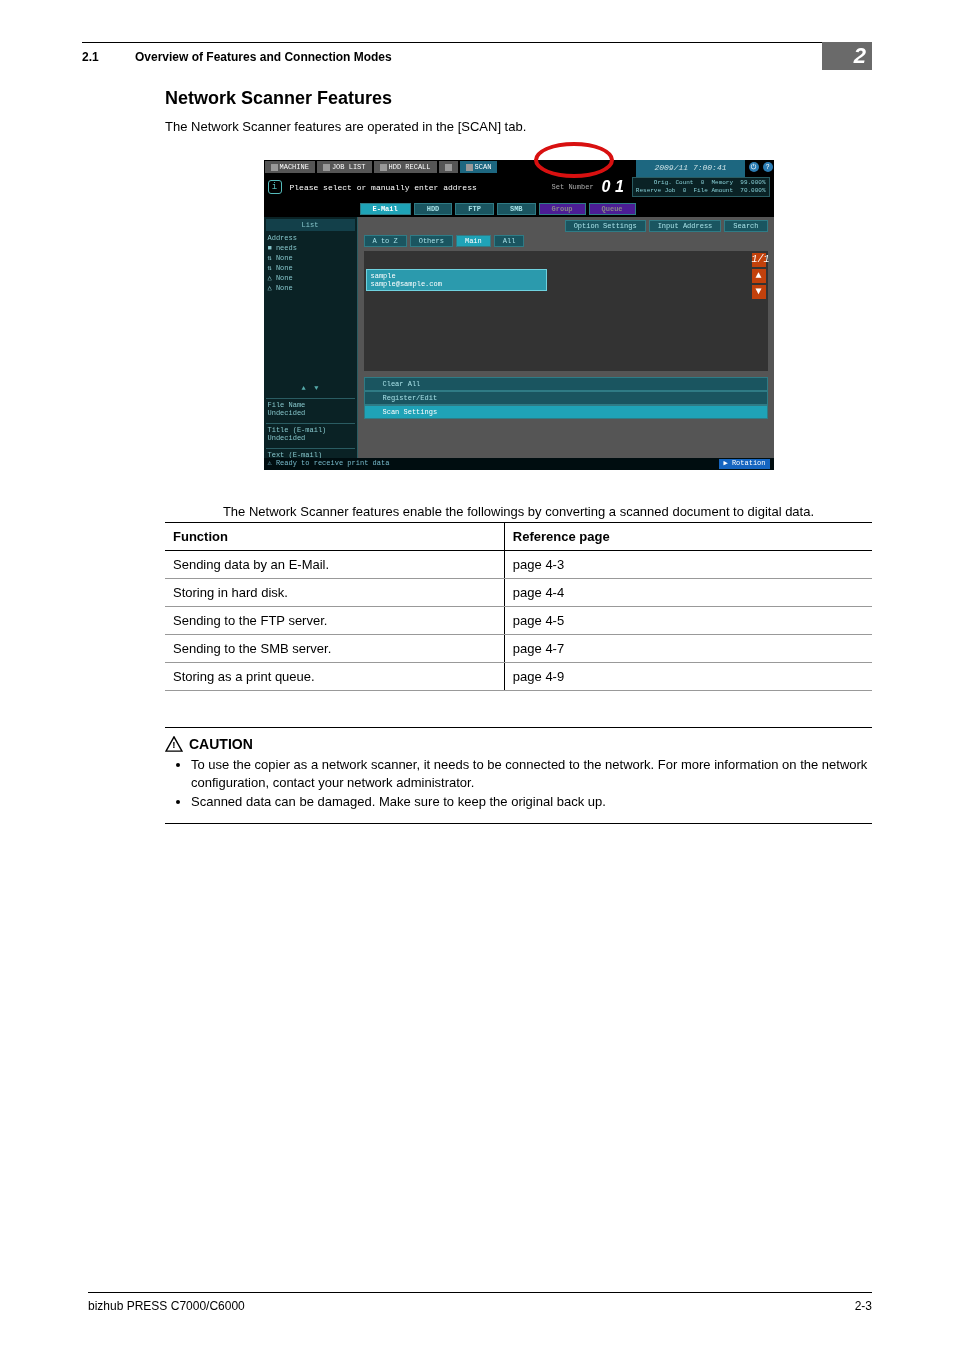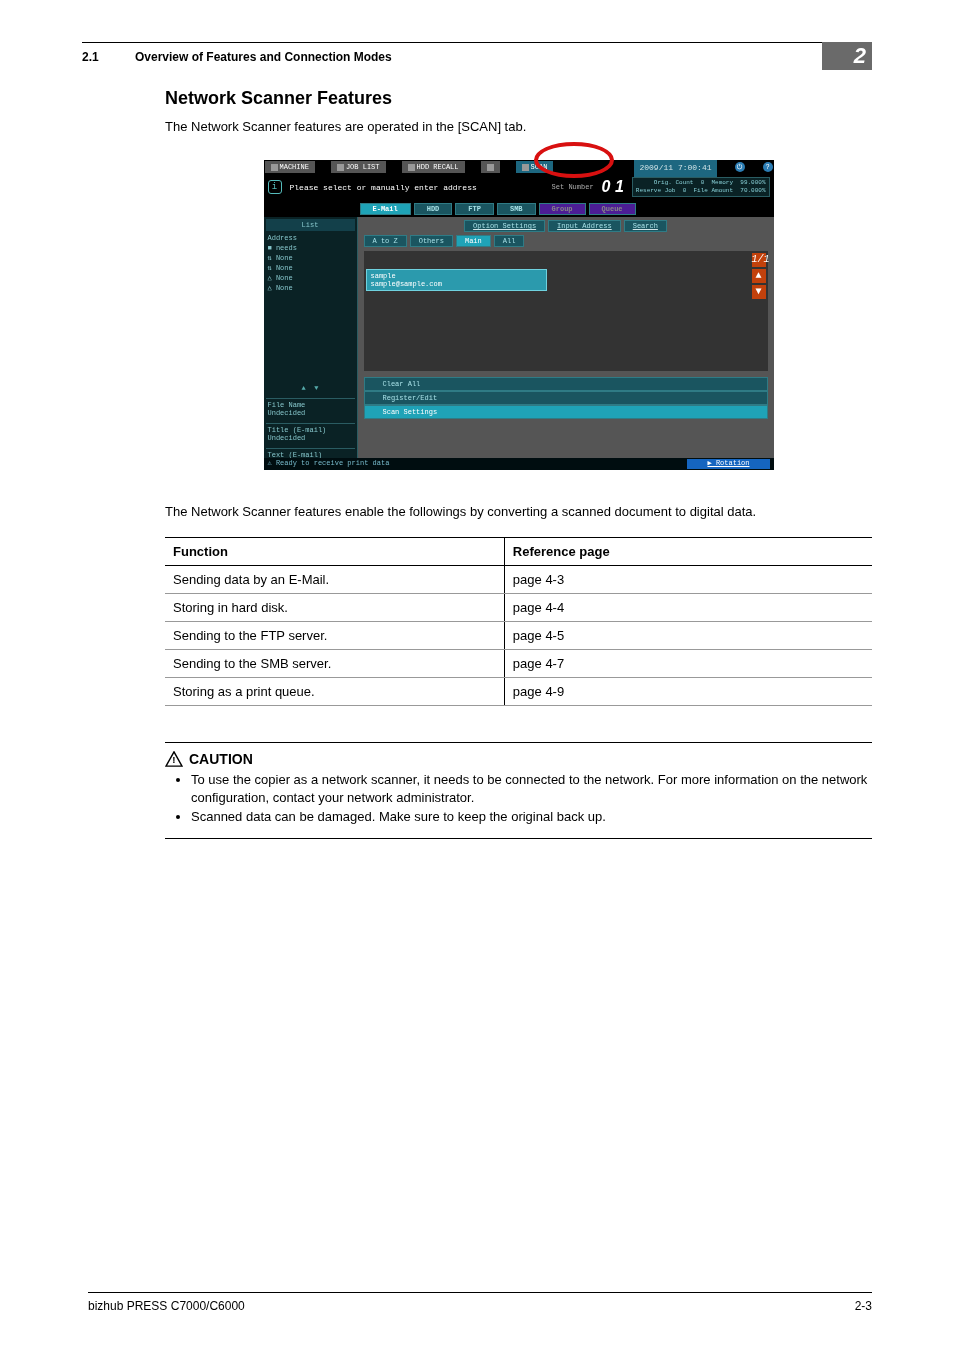--- a/index.html
+++ b/index.html
@@ -89,41 +89,42 @@
       color: #cfe3e6;
       font-family: "Courier New", monospace;
       font-size: 8px;
       overflow: hidden;
     }
     .ss-topbar {
       display: flex;
       height: 14px;
       background: #000;
       align-items: center;
-      gap: 16px;
+      gap: 2px;
       padding: 1px;
     }
     .ss-tab {
       background: #555;
       color: #fff;
       padding: 1px 6px;
       font-size: 7px;
       display: flex;
       align-items: center;
       gap: 2px;
       height: 12px;
     }
     .ss-tab.active { background: #1d6780; }
     .ss-timestamp {
       margin-left: auto;
       background: #1d6780;
-      padding: 1px 5px;
+      padding: 1px 18px;
       height: 28px;
       display: flex;
       align-items: center;
+      font-style: italic;
     }
     .ss-help {
       background: #2b7cb3;
       border-radius: 50%;
       width: 10px; height: 10px;
       color: #fff;
       text-align: center;
       line-height: 10px;
       font-size: 7px;
       margin-left: 2px;
@@ -206,24 +207,23 @@
       padding: 2px;
       margin-top: 4px;
     }
     .ss-main {
       flex: 1;
       background: #555;
       position: relative;
     }
     .ss-opt-row {
       display: flex;
-      justify-content: center;
+      justify-content: flex-end;
       gap: 3px;
       padding: 3px 6px;
-      text-decoration: underline;
     }
     .ss-opt-btn {
       background: #1a5560;
       color: #a7e0e6;
       font-size: 7px;
       padding: 1px 8px;
       border: 1px solid #2f7b85;
     }
     .ss-filter-row {
       display: flex;
@@ -282,24 +282,25 @@
       position: absolute;
       bottom: 0; left: 0; right: 0;
       height: 12px;
       background: #000d10;
       color: #7bc;
       font-size: 7px;
       padding: 1px 4px;
       display: flex;
       justify-content: space-between;
     }
-    .ss-rot { background: #1565c0; color: #fff; padding: 0 20px; text-decoration: underline; }
+    .ss-rot { background: #1565c0; color: #fff; padding: 0 4px; }
     .desc-text {
       font-size: 13px;
-      margin-bottom: 18px;
+      margin-bottom: 3px;
+      text-align: center;
     }
     table.func-table {
       width: 100%;
       border-collapse: collapse;
       font-size: 13px;
       margin-bottom: 36px;
     }
     table.func-table th {
       text-align: left;
       padding: 6px 8px;

